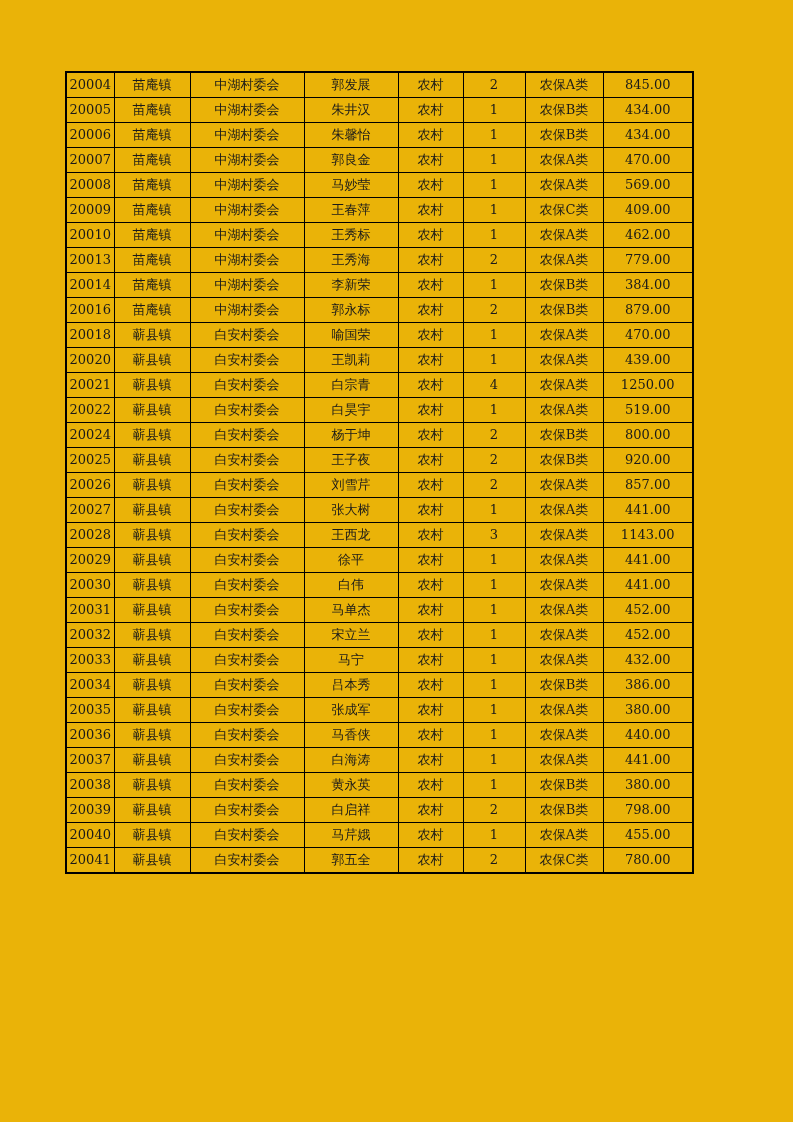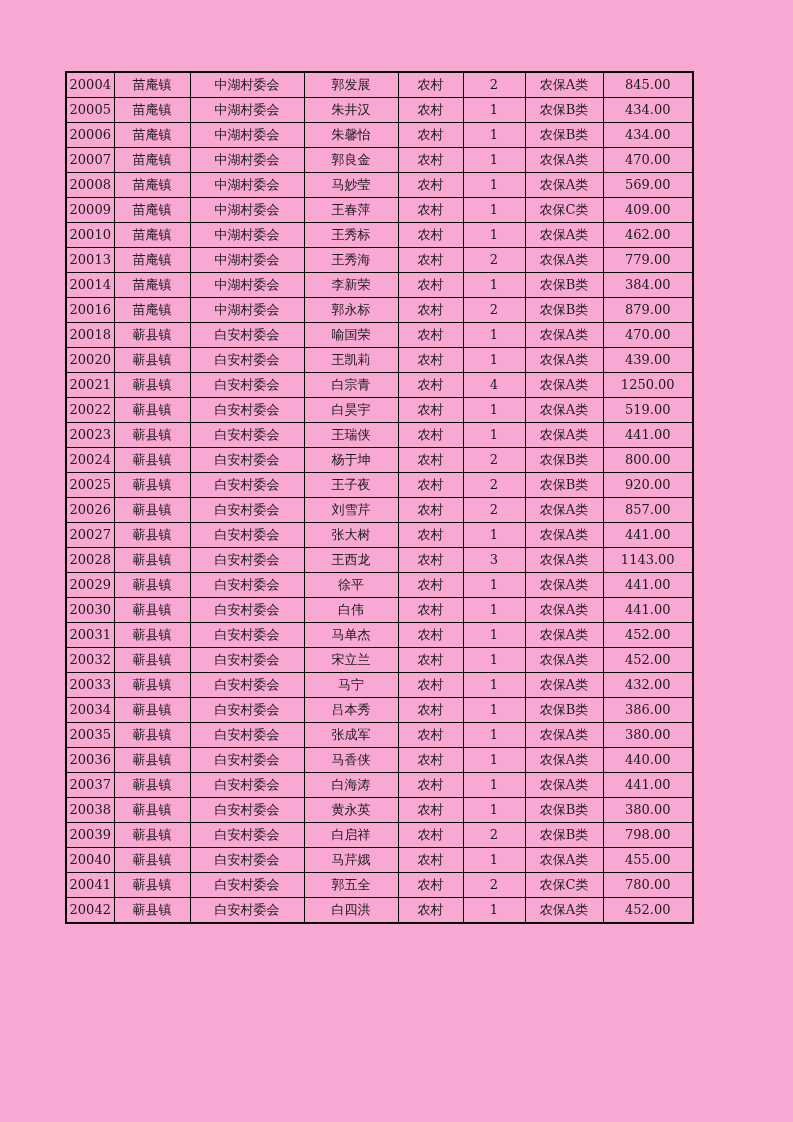--- a/index.html
+++ b/index.html
@@ -12,21 +12,21 @@
     height: 1122px;
     position: relative;
     font-family: "DejaVu Serif", "Liberation Serif", serif;
     color: #000000;
   }
   .page {
     position: absolute;
     left: 0; top: 0;
     width: 793px;
     height: 1122px;
-    background: #f9a8d4;
+    background: #eab308;
     overflow: hidden;
   }
   table.grid {
     position: absolute;
     left: 65px;
     top: 71px;
     width: 627px;
     border-collapse: collapse;
     table-layout: fixed;
     border: 2px solid #000000;
@@ -202,30 +202,20 @@
           <td>20022</td>
           <td>蕲县镇</td>
           <td>白安村委会</td>
           <td>白昊宇</td>
           <td>农村</td>
           <td>1</td>
           <td>农保A类</td>
           <td>519.00</td>
         </tr>
         <tr>
-          <td>20023</td>
-          <td>蕲县镇</td>
-          <td>白安村委会</td>
-          <td>王瑞侠</td>
-          <td>农村</td>
-          <td>1</td>
-          <td>农保A类</td>
-          <td>441.00</td>
-        </tr>
-        <tr>
           <td>20024</td>
           <td>蕲县镇</td>
           <td>白安村委会</td>
           <td>杨于坤</td>
           <td>农村</td>
           <td>2</td>
           <td>农保B类</td>
           <td>800.00</td>
         </tr>
         <tr>
@@ -390,26 +380,16 @@
         </tr>
         <tr>
           <td>20041</td>
           <td>蕲县镇</td>
           <td>白安村委会</td>
           <td>郭五全</td>
           <td>农村</td>
           <td>2</td>
           <td>农保C类</td>
           <td>780.00</td>
-        </tr>
-        <tr>
-          <td>20042</td>
-          <td>蕲县镇</td>
-          <td>白安村委会</td>
-          <td>白四洪</td>
-          <td>农村</td>
-          <td>1</td>
-          <td>农保A类</td>
-          <td>452.00</td>
         </tr>
       </tbody>
   </table>
 </div>
 
 </body></html>

